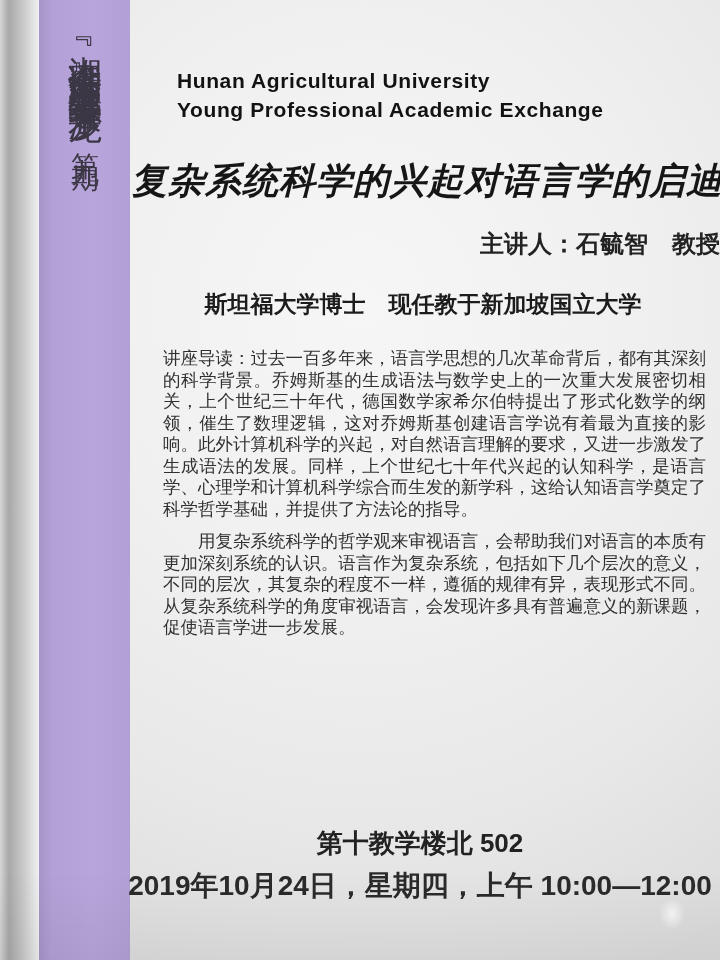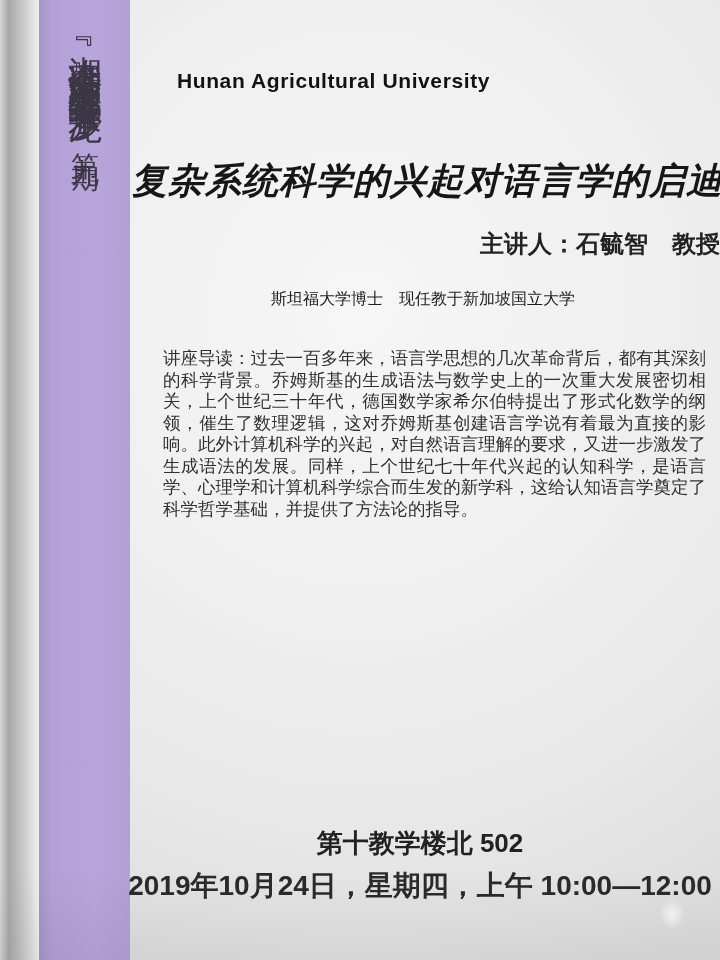--- a/index.html
+++ b/index.html
@@ -48,21 +48,21 @@
     font-size:36px;font-weight:700;line-height:1.15;letter-spacing:1px;
     color:#161616;
     font-style:italic;
   }
   .speaker{
     position:absolute;left:126px;top:228px;width:594px;
     text-align:right;font-size:24px;font-weight:600;color:#222222;
   }
   .credentials{
     position:absolute;left:126px;top:289px;width:594px;
-    text-align:center;font-size:16px;font-weight:400;color:#1c1c1c;
+    text-align:center;font-size:23px;font-weight:700;color:#1c1c1c;
   }
   .abstract{
     position:absolute;left:163px;top:348px;width:546px;
     font-family:"Liberation Serif",serif;
     font-size:17.5px;line-height:21.5px;text-align:justify;
     color:#303030;
   }
   .abstract p{margin:0 3px 11px 0;}
   .abstract p.indent{text-indent:2em;}
   .venue{
@@ -89,30 +89,32 @@
   <aside class="band">
     <div class="band-text">
       <span class="series">『湘农会讲』湖南农业大学青年学者学术沙龙</span>
       <span class="issue">第九期</span>
     </div>
   </aside>
 
   <main>
     <header class="org">
       <div>Hunan Agricultural University</div>
+      <div>Young Professional Academic Exchange</div>
     </header>
 
     <h1 class="title">复杂系统科学的兴起对语言学的启迪</h1>
 
     <div class="speaker">主讲人：石毓智　教授</div>
 
     <div class="credentials">斯坦福大学博士　现任教于新加坡国立大学</div>
 
     <section class="abstract">
       <p>讲座导读：过去一百多年来，语言学思想的几次革命背后，都有其深刻的科学背景。乔姆斯基的生成语法与数学史上的一次重大发展密切相关，上个世纪三十年代，德国数学家希尔伯特提出了形式化数学的纲领，催生了数理逻辑，这对乔姆斯基创建语言学说有着最为直接的影响。此外计算机科学的兴起，对自然语言理解的要求，又进一步激发了生成语法的发展。同样，上个世纪七十年代兴起的认知科学，是语言学、心理学和计算机科学综合而生发的新学科，这给认知语言学奠定了科学哲学基础，并提供了方法论的指导。</p>
+      <p class="indent">用复杂系统科学的哲学观来审视语言，会帮助我们对语言的本质有更加深刻系统的认识。语言作为复杂系统，包括如下几个层次的意义，不同的层次，其复杂的程度不一样，遵循的规律有异，表现形式不同。从复杂系统科学的角度审视语言，会发现许多具有普遍意义的新课题，促使语言学进一步发展。</p>
     </section>
 
     <div class="venue">第十教学楼北 502</div>
 
     <div class="datetime">2019年10月24日，星期四，上午 10:00—12:00</div>
   </main>
 
   <div class="dot"></div>
   <div class="bottom-shade"></div>
 </div>

